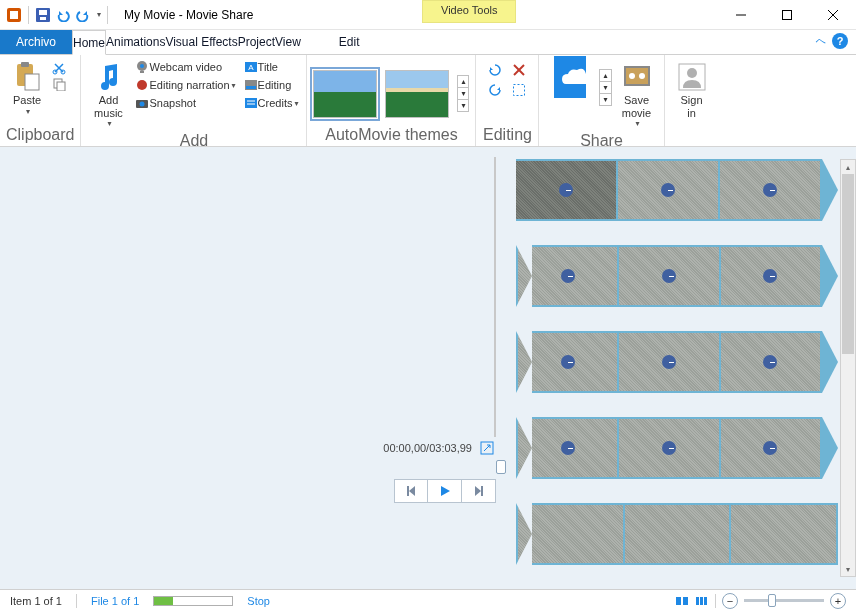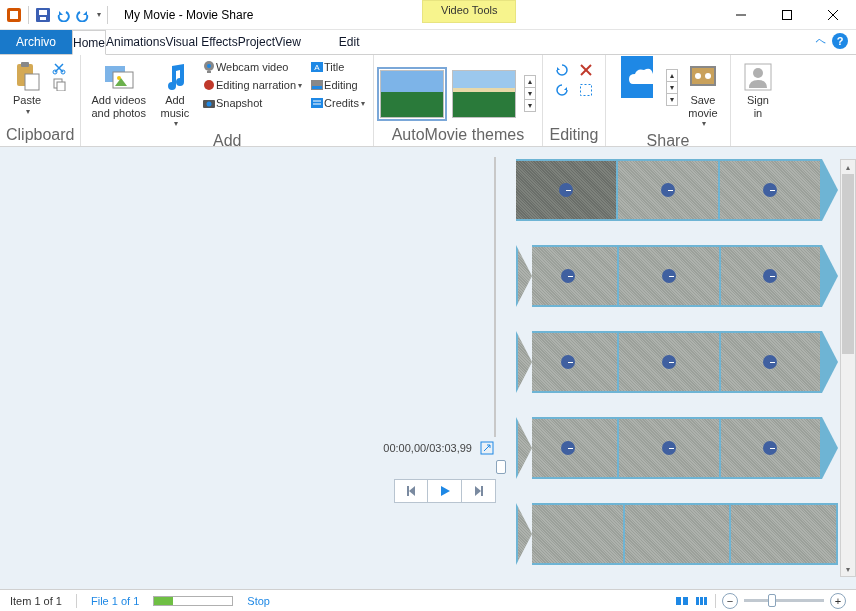--- a/index.html
+++ b/index.html
@@ -185,32 +185,20 @@
           </span>
       </div>
     </div>
     <div class="group-label">Clipboard</div>
   </div>
 
   <div class="group">
     <div class="group-body">
       <div class="big-btn">
         <span class="ico">
-            <svg width="32" height="30">
-              <rect x="2" y="4" width="20" height="16" fill="#7db4e8"></rect>
-              <rect x="10" y="10" width="20" height="16" fill="#fff" stroke="#888"></rect>
-              <circle cx="16" cy="16" r="2" fill="#f1c40f"></circle>
-              <path d="M12 24 L18 16 L24 24" fill="#6ab04c"></path>
-            </svg>
-          </span>
-        <span class="lbl" style="white-space:pre">Add videos
-and photos</span>
-      </div>
-      <div class="big-btn">
-        <span class="ico">
             <svg width="26" height="30">
               <path d="M10 4 L22 2 L22 20 A4 4 0 1 1 18 16 L18 8 L14 9 L14 24 A4 4 0 1 1 10 20 Z" fill="#1e88e5"></path>
             </svg>
           </span>
         <span class="lbl" style="white-space:pre">Add
 music</span>
         <span class="drop-arrow">▾</span>
       </div>
       <div class="stack">
         <div class="small-row">

